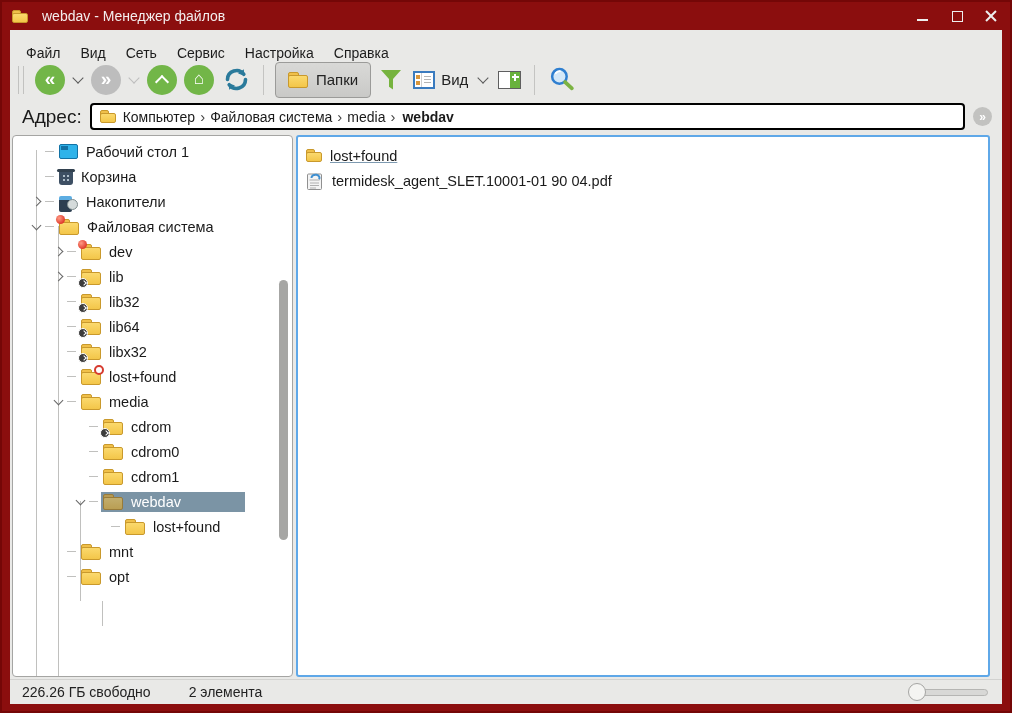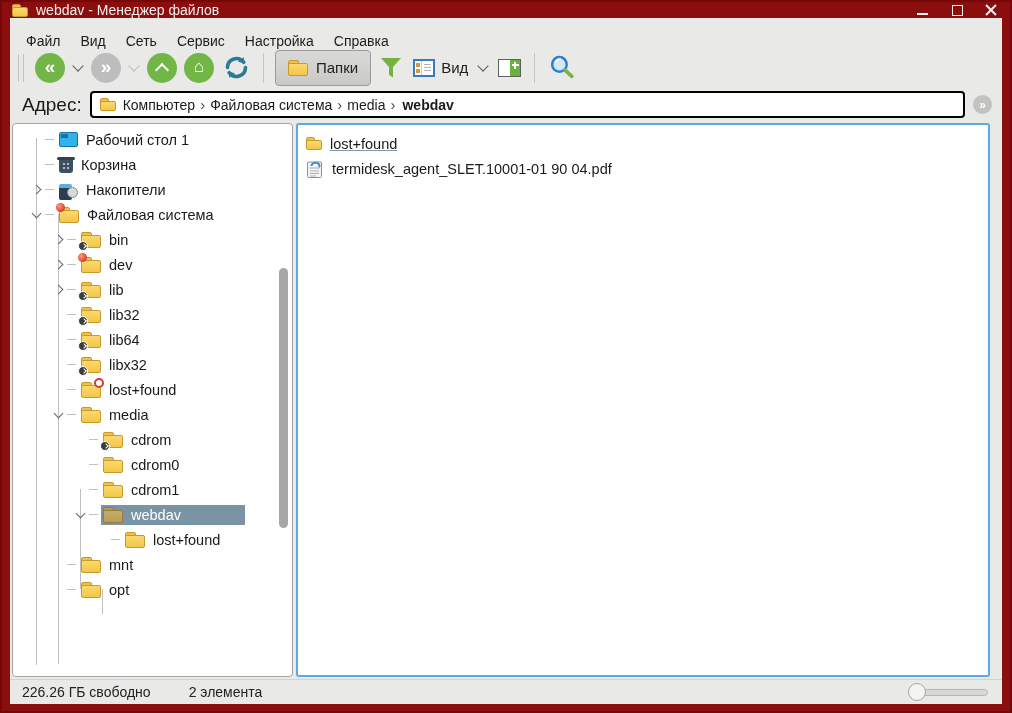--- a/index.html
+++ b/index.html
@@ -2,21 +2,21 @@
 <html><head>
 <meta charset="utf-8">
 <style>
   * { margin:0; padding:0; box-sizing:border-box; }
   html,body { width:1012px; height:713px; }
   body { font-family:"Liberation Sans","DejaVu Sans",sans-serif; font-size:14px; color:#1a1a1a; }
 
   .window { width:1012px; height:713px; background:#8b0e0e; border:2px solid #740707; display:flex; flex-direction:column; }
 
   
-  .titlebar { height:16px; display:flex; align-items:center; padding:0 12px 0 10px; gap:8px; flex:0 0 auto; }
+  .titlebar { height:28px; display:flex; align-items:center; padding:0 12px 0 10px; gap:14px; flex:0 0 auto; }
   .titlebar .title { color:#f3eded; font-size:14px; }
   .winctrls { margin-left:auto; display:flex; align-items:center; gap:20px; }
   .wc { width:14px; height:14px; position:relative; cursor:default; }
   .wc-min::after { content:""; position:absolute; left:1px; bottom:2px; width:11px; height:2px; background:#eee; }
   .wc-max::after { content:""; position:absolute; left:2px; top:2px; width:9px; height:9px; border:1.6px solid #eee; }
   .wc-close::before,.wc-close::after { content:""; position:absolute; left:6px; top:0; width:2px; height:14px; background:#eee; }
   .wc-close::before { transform:rotate(45deg);} .wc-close::after { transform:rotate(-45deg);}
 
   .client { flex:1 1 auto; margin:0 8px 7px 8px; background:#e9e9e7; display:flex; flex-direction:column; overflow:hidden; }
 
@@ -280,32 +280,20 @@
               <span class="tlabel">Файловая система</span>
             </span>
         </div>
         <div class="trow lvl1">
           <span class="texp">
               <span class="chev right"></span>
             </span>
             <span class="tdash"></span>
           <span class="rowbox">
               <span class="ifolder">
-                <i class="em em-link"></i>
-              </span>
-              <span class="tlabel">bin</span>
-            </span>
-        </div>
-        <div class="trow lvl1">
-          <span class="texp">
-              <span class="chev right"></span>
-            </span>
-            <span class="tdash"></span>
-          <span class="rowbox">
-              <span class="ifolder">
                 <i class="em em-dot"></i>
               </span>
               <span class="tlabel">dev</span>
             </span>
         </div>
         <div class="trow lvl1">
           <span class="texp">
               <span class="chev right"></span>
             </span>
             <span class="tdash"></span>

